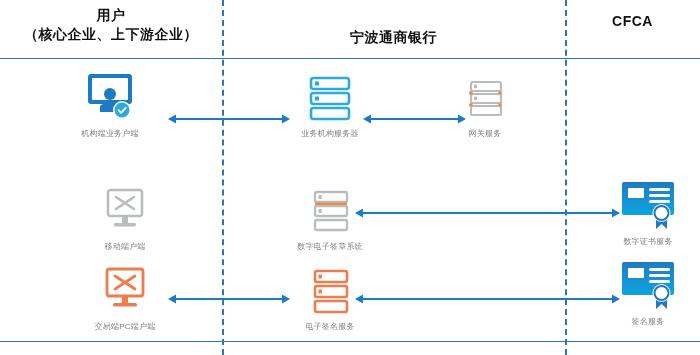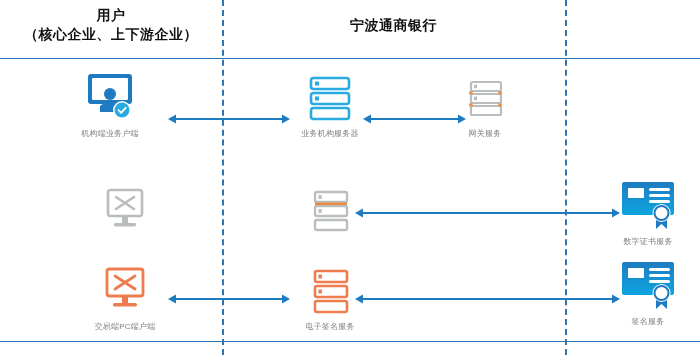--- a/index.html
+++ b/index.html
@@ -45,24 +45,27 @@
 </head>
 <body>
 
 <div id="stage">
 
   <div class="hdr" style="left:0px;top:6px;width:222px;">
     <span>用户</span>
     <span class="l2">（核心企业、上下游企业）</span>
   </div>
 
-  <div class="hdr" style="left:222px;top:16px;width:343px;">
+  <div class="hdr" style="left:222px;top:28px;width:343px;">
     <span>宁波通商银行</span>
   </div>
 
+  <div class="hdr" style="left:565px;top:12px;width:135px;">
+    <span>CFCA</span>
+  </div>
 
   <div class="vdash" style="left:222px;"></div>
   <div class="vdash" style="left:565px;"></div>
   <div class="hline" style="top:58px;"></div>
   <div class="hline" style="top:341px;"></div>
 
   <div class="node" style="left:45px;top:72px;text-align:center;">
     <div class="art">
       <svg width="64" height="52" viewBox="0 0 64 52">
         <rect x="10" y="2" width="44" height="30" rx="3" fill="#1f7bc1"></rect>
@@ -125,33 +128,35 @@
 
   <div class="node" style="left:60px;top:185px;">
     <div class="art">
       <svg width="50" height="52" viewBox="0 0 50 52">
         <rect x="8" y="5" width="34" height="26" rx="2.5" fill="none" stroke="#b9bdbd" stroke-width="2.6"></rect>
         <path d="M16 12 l18 12 M34 12 l-18 12" stroke="#b9bdbd" stroke-width="2.6" stroke-linecap="round"></path>
         <rect x="22" y="31" width="6" height="7" fill="#b9bdbd"></rect>
         <rect x="14" y="38" width="22" height="3.4" rx="1.4" fill="#b9bdbd"></rect>
       </svg>
     </div>
+    <div class="cap">移动端户端</div>
   </div>
 
   <div class="node" style="left:265px;top:185px;">
     <div class="art">
       <svg width="52" height="52" viewBox="0 0 52 52">
         <rect x="11" y="7" width="32" height="10" rx="1.8" fill="none" stroke="#b9bdbd" stroke-width="2.4"></rect>
         <rect x="11" y="21" width="32" height="10" rx="1.8" fill="none" stroke="#b9bdbd" stroke-width="2.4"></rect>
         <rect x="11" y="35" width="32" height="10" rx="1.8" fill="none" stroke="#b9bdbd" stroke-width="2.4"></rect>
         <rect x="14.5" y="10" width="3.2" height="4" fill="#b9bdbd"></rect>
         <rect x="14.5" y="24" width="3.2" height="4" fill="#b9bdbd"></rect>
         <rect x="11" y="17.6" width="32" height="2.4" fill="#ed8b3f"></rect>
       </svg>
     </div>
+    <div class="cap">数字电子签章系统</div>
   </div>
 
   <div class="node" style="left:583px;top:180px;">
     <div class="art">
       <svg width="72" height="56" viewBox="0 0 72 56">
         <defs>
           <linearGradient id="cg1" x1="0" y1="0" x2="0" y2="1">
             <stop offset="0%" stop-color="#1f7bc1"></stop>
             <stop offset="100%" stop-color="#0da5e0"></stop>
           </linearGradient>

